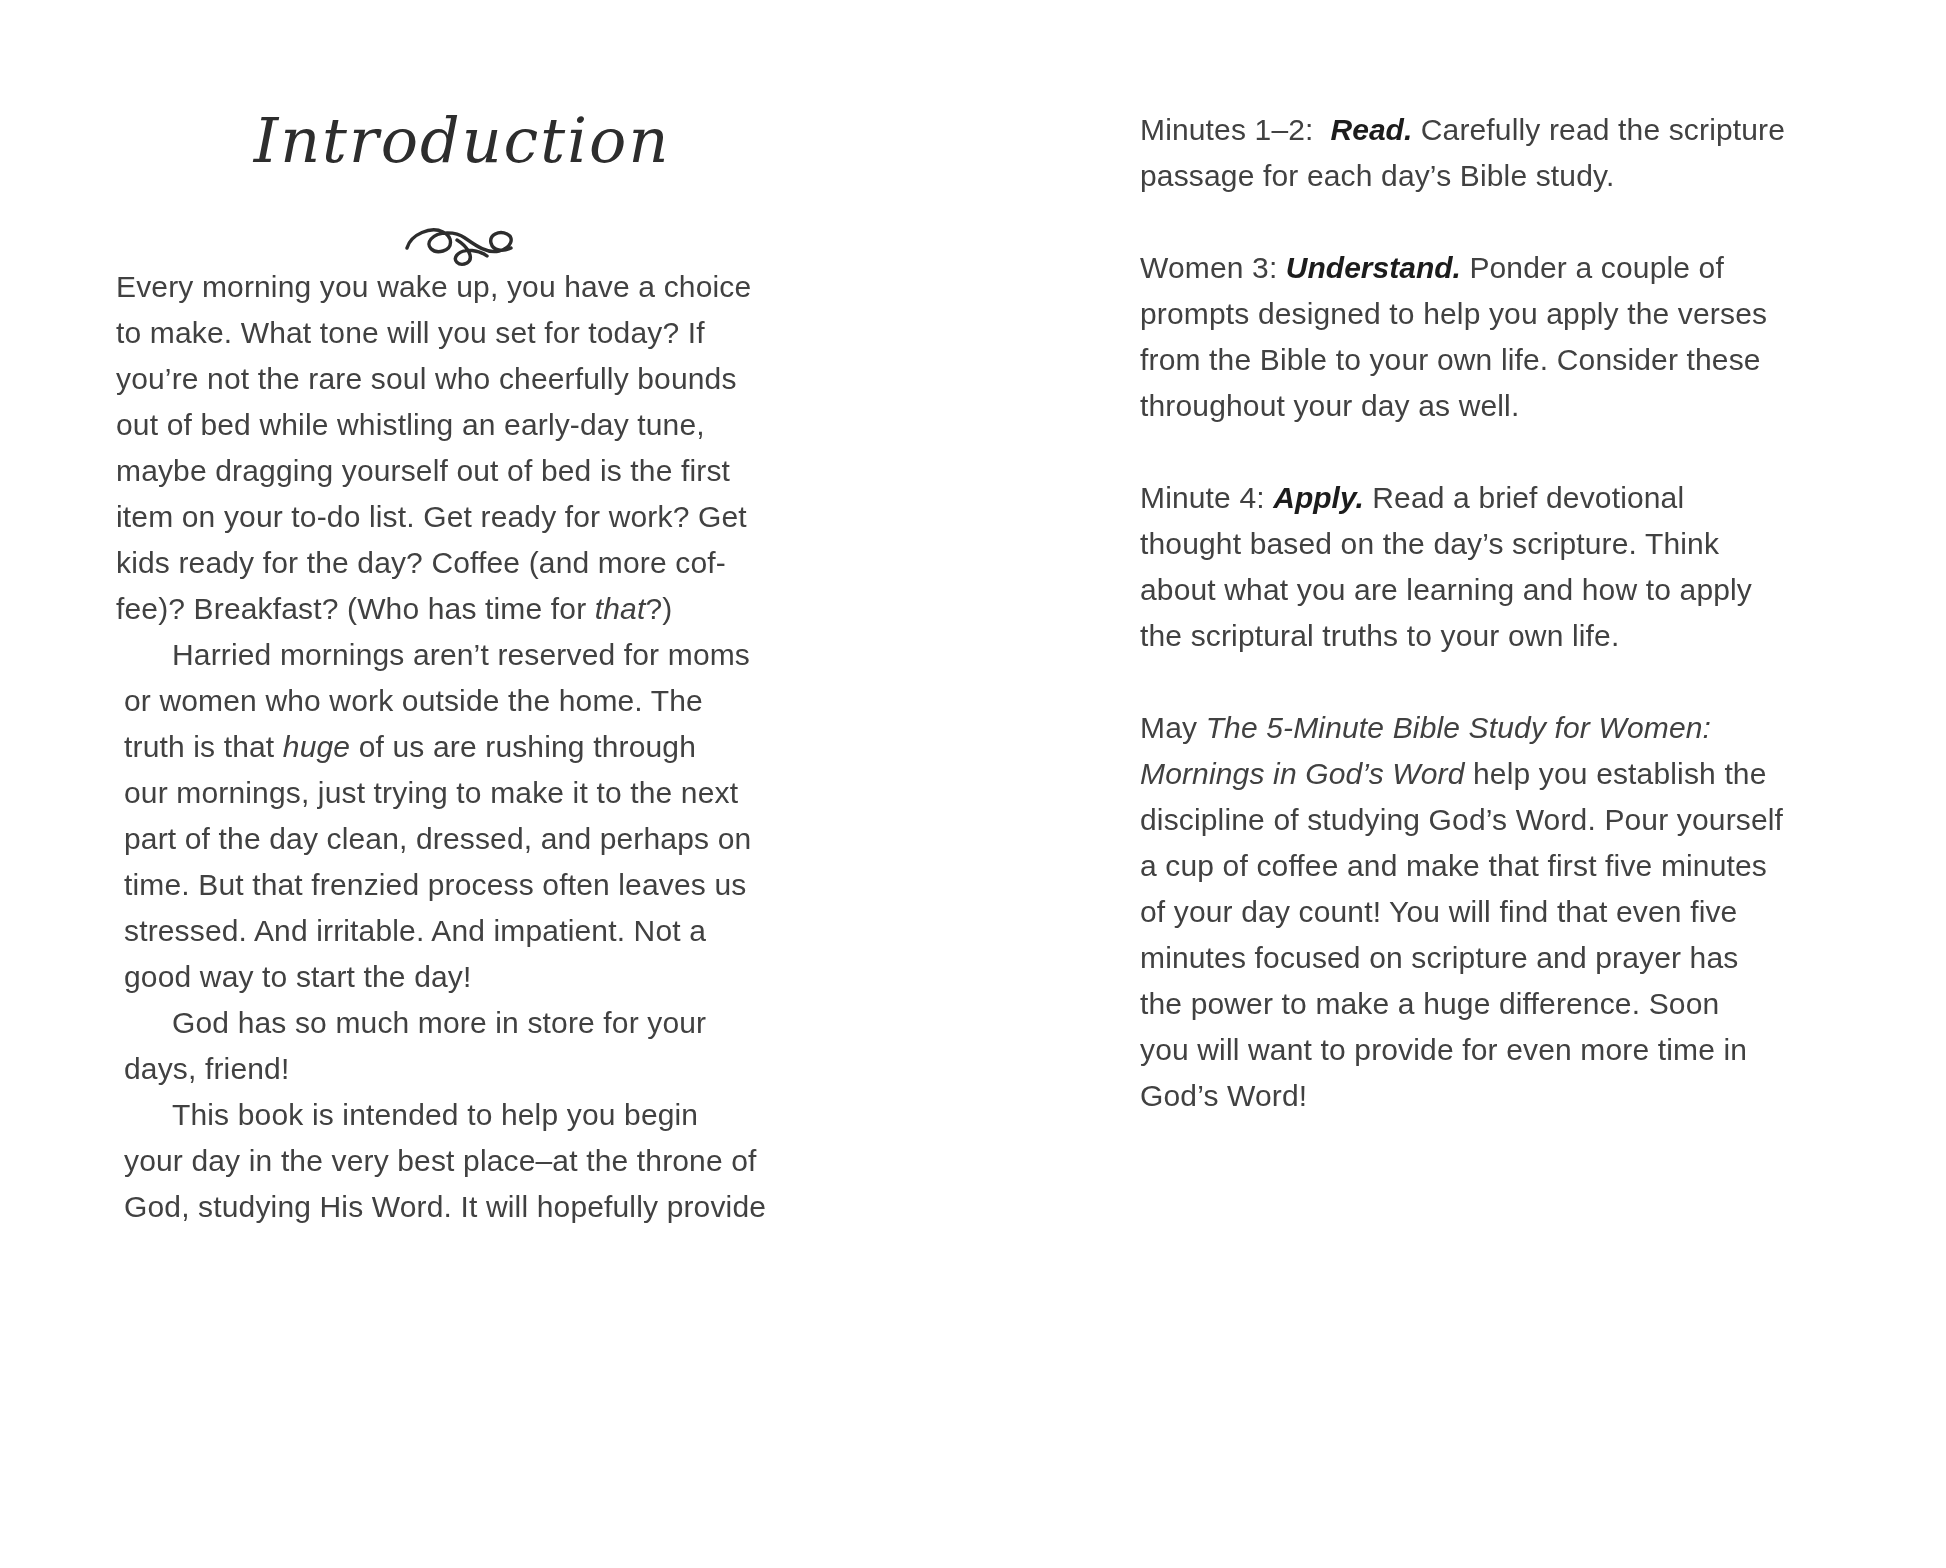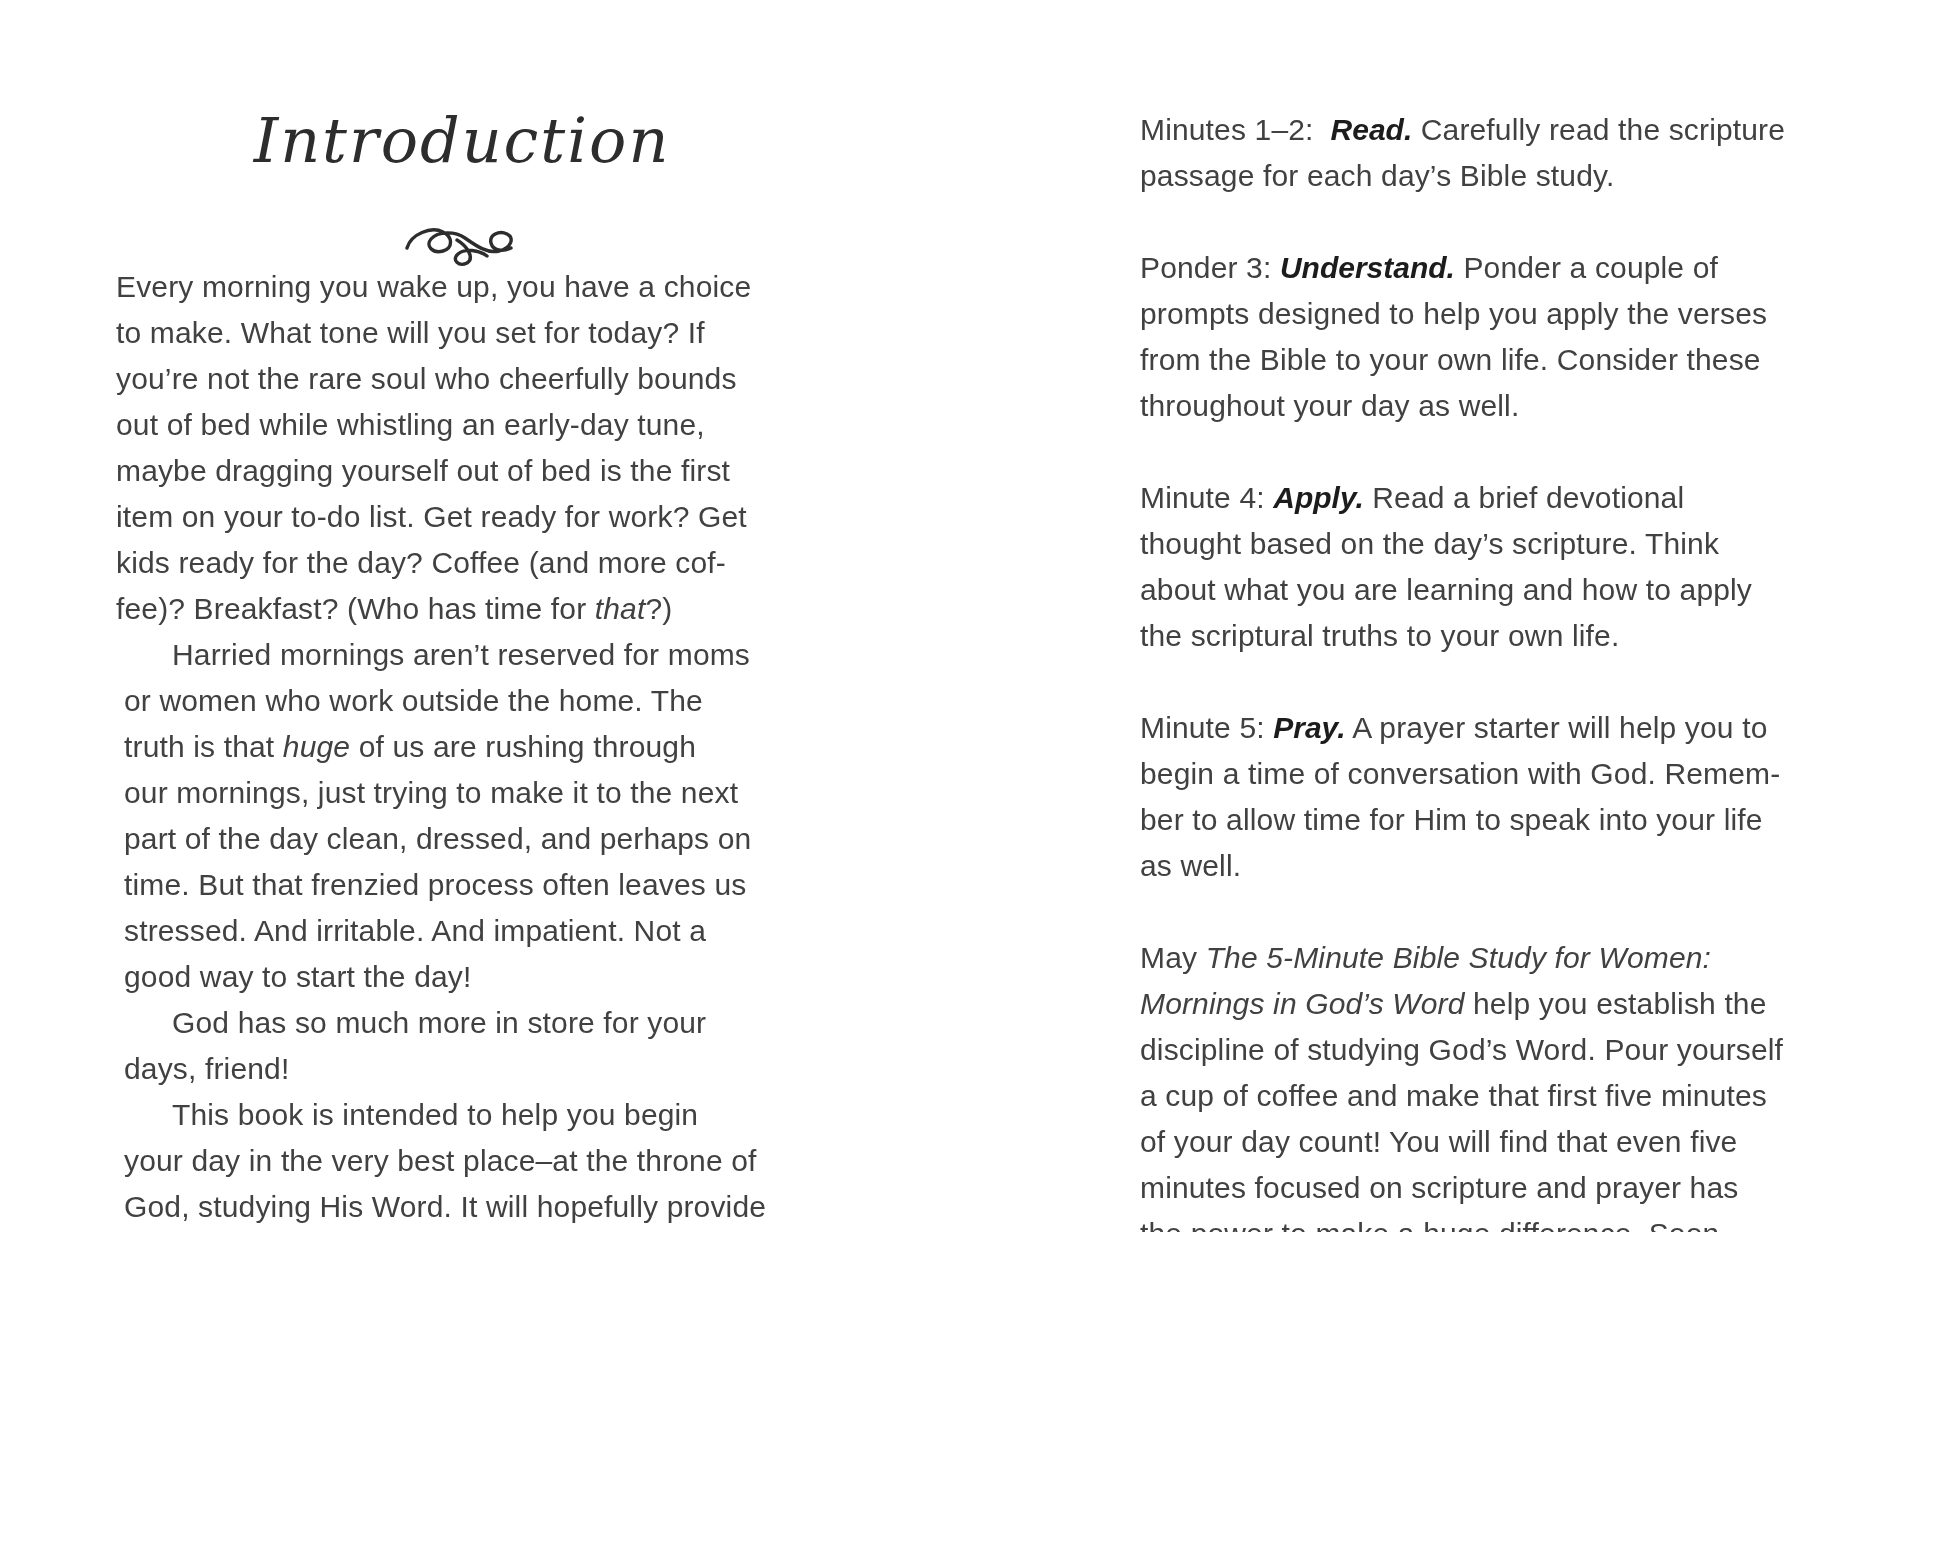--- a/index.html
+++ b/index.html
@@ -119,32 +119,28 @@
 only five minutes!</span></p>
     </div>
 
     <div class="page-number">4</div>
   </div>
 
   <div class="page-col right-col">
     <div class="body-block right-body">
       <p class="body-para"><span>Minutes 1–2:&nbsp; </span><span class="run-b run-i">Read.</span><span> Carefully read the scripture
 passage for each day’s Bible study.</span></p>
-      <p class="body-para"><span>Ponder 3: </span><span class="run-b run-i">Understand.</span><span> Ponder a couple of
+      <p class="body-para"><span>Women 3: </span><span class="run-b run-i">Understand.</span><span> Ponder a couple of
 prompts designed to help you apply the verses
 from the Bible to your own life. Consider these
 throughout your day as well.</span></p>
       <p class="body-para"><span>Minute 4: </span><span class="run-b run-i">Apply.</span><span> Read a brief devotional
 thought based on the day’s scripture. Think
 about what you are learning and how to apply
 the scriptural truths to your own life.</span></p>
-      <p class="body-para"><span>Minute 5: </span><span class="run-b run-i">Pray.</span><span> A prayer starter will help you to
-begin a time of conversation with God. Remem-
-ber to allow time for Him to speak into your life
-as well.</span></p>
       <p class="body-para"><span>May </span><span class="run-i">The 5-Minute Bible Study for Women:
 Mornings in God’s Word</span><span> help you establish the
 discipline of studying God’s Word. Pour yourself
 a cup of coffee and make that first five minutes
 of your day count! You will find that even five
 minutes focused on scripture and prayer has
 the power to make a huge difference. Soon
 you will want to provide for even more time in
 God’s Word!</span></p>
     </div>

